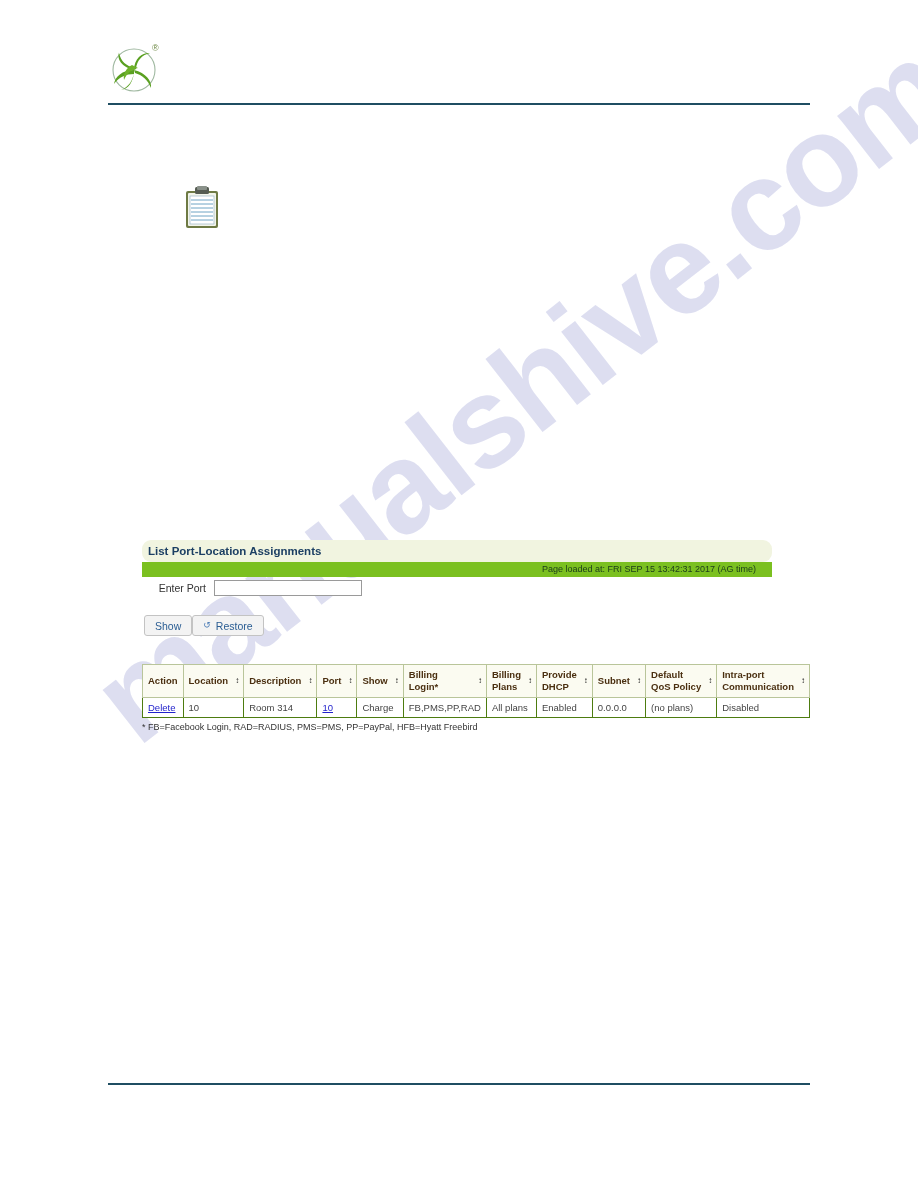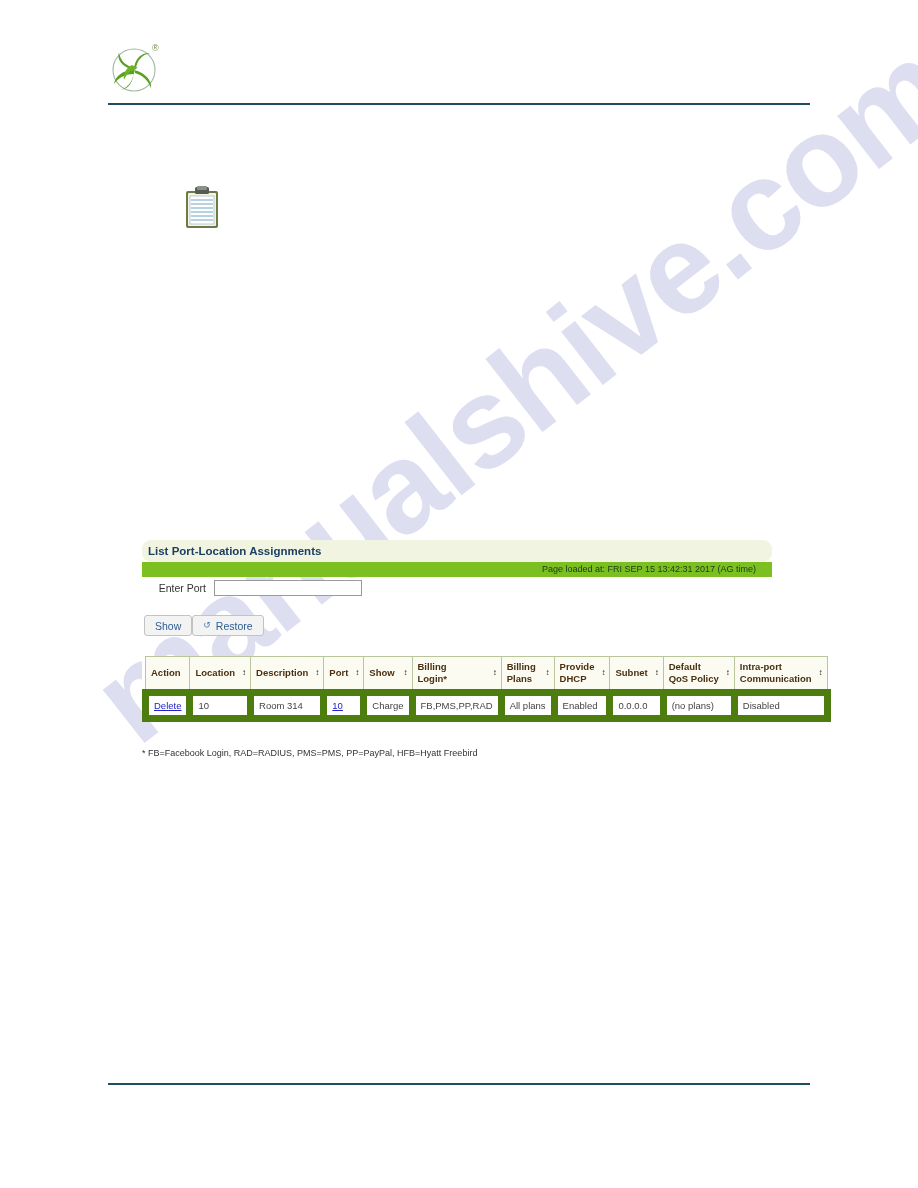--- a/index.html
+++ b/index.html
@@ -172,21 +172,21 @@
     box-sizing: border-box;
   }
   .btn .glyph {
     font-size: 9px;
     color: #4a7bb5;
     line-height: 1;
   }
 
   
   #assign-table {
-    margin-top: 20px;
+    margin-top: 28px;
     border-collapse: collapse;
     font-size: 9.5px;
     color: #333;
     background: #fff;
   }
   #assign-table th {
     background: #fbfbf1;
     border: 1px solid #b9c59a;
     padding: 4px 5px;
     text-align: left;
@@ -204,34 +204,34 @@
   }
   #assign-table th .th-label { line-height: 1.25; }
   #assign-table th .th-label .l2 { display: block; }
   .sort-arrows {
     font-size: 8px;
     color: #111;
     line-height: 1;
     letter-spacing: -1px;
   }
   #assign-table td {
-    border: 7px solid #4d7c0f;
+    border: 1px solid #4d7c0f;
     padding: 4px 5px;
     vertical-align: middle;
     font-size: 9.5px;
     color: #444;
     white-space: nowrap;
   }
   a.tlink {
     color: #2222cc;
     text-decoration: underline;
   }
 
   .footnote {
-    margin-top: 26px;
+    margin-top: 4px;
     font-size: 9px;
     color: #333;
   }
 </style>
 </head>
 <body>
 
 <div id="watermark">
   <div class="wm-text">manualshive.com</div>
 </div>

